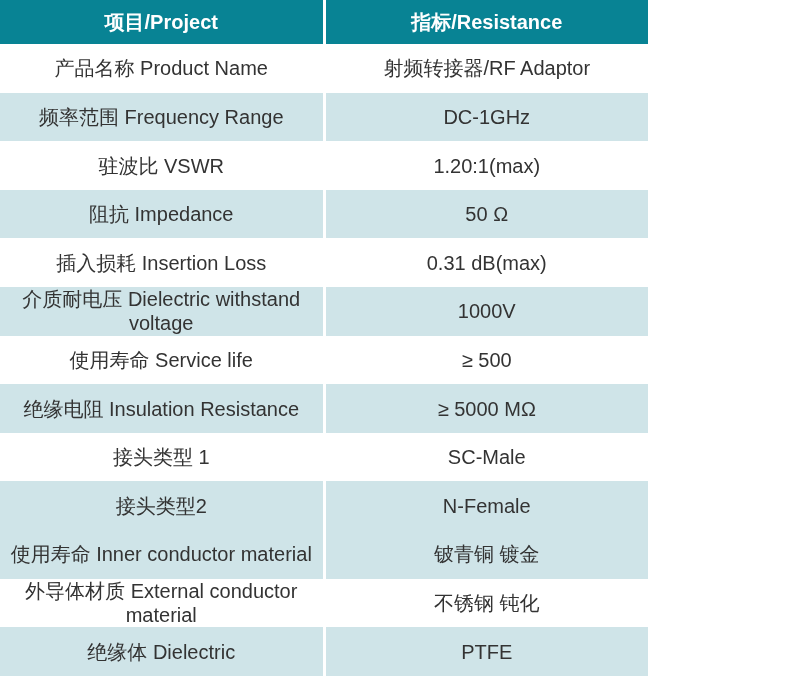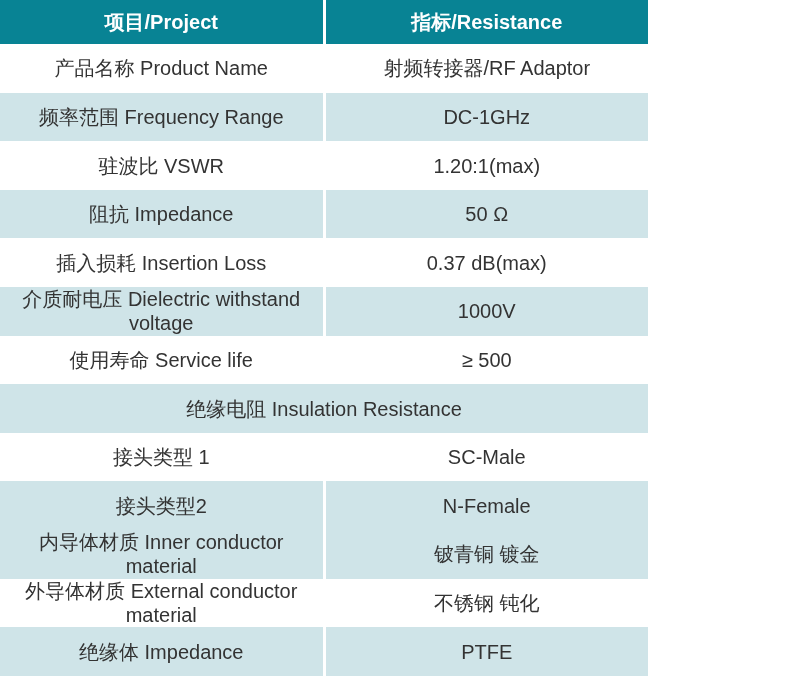--- a/index.html
+++ b/index.html
@@ -71,55 +71,56 @@
     <div class="cell right">1.20:1(max)</div>
   </div>
 
   <div class="row alt">
     <div class="cell left">阻抗 Impedance</div>
     <div class="cell right">50 Ω</div>
   </div>
 
   <div class="row">
     <div class="cell left">插入损耗 Insertion Loss</div>
-    <div class="cell right">0.37 dB(max)</div>
+    <div class="cell right">0.31 dB(max)</div>
   </div>
 
   <div class="row alt">
     <div class="cell left">介质耐电压 Dielectric withstand voltage</div>
     <div class="cell right">1000V</div>
   </div>
 
   <div class="row">
     <div class="cell left">使用寿命 Service life</div>
     <div class="cell right">≥ 500</div>
   </div>
 
   <div class="row alt">
     <div class="cell left">绝缘电阻 Insulation Resistance</div>
+    <div class="cell right">≥ 5000 MΩ</div>
   </div>
 
   <div class="row">
     <div class="cell left">接头类型 1</div>
     <div class="cell right">SC-Male</div>
   </div>
 
   <div class="row alt">
     <div class="cell left">接头类型2</div>
     <div class="cell right">N-Female</div>
   </div>
 
 
   <div class="row alt">
-    <div class="cell left">内导体材质 Inner conductor material</div>
+    <div class="cell left">使用寿命 Inner conductor material</div>
     <div class="cell right">铍青铜 镀金</div>
   </div>
 
   <div class="row">
     <div class="cell left">外导体材质 External conductor material</div>
     <div class="cell right">不锈钢 钝化</div>
   </div>
 
   <div class="row alt">
-    <div class="cell left">绝缘体 Impedance</div>
+    <div class="cell left">绝缘体 Dielectric</div>
     <div class="cell right">PTFE</div>
   </div>
 </div>
 
 </body></html>

